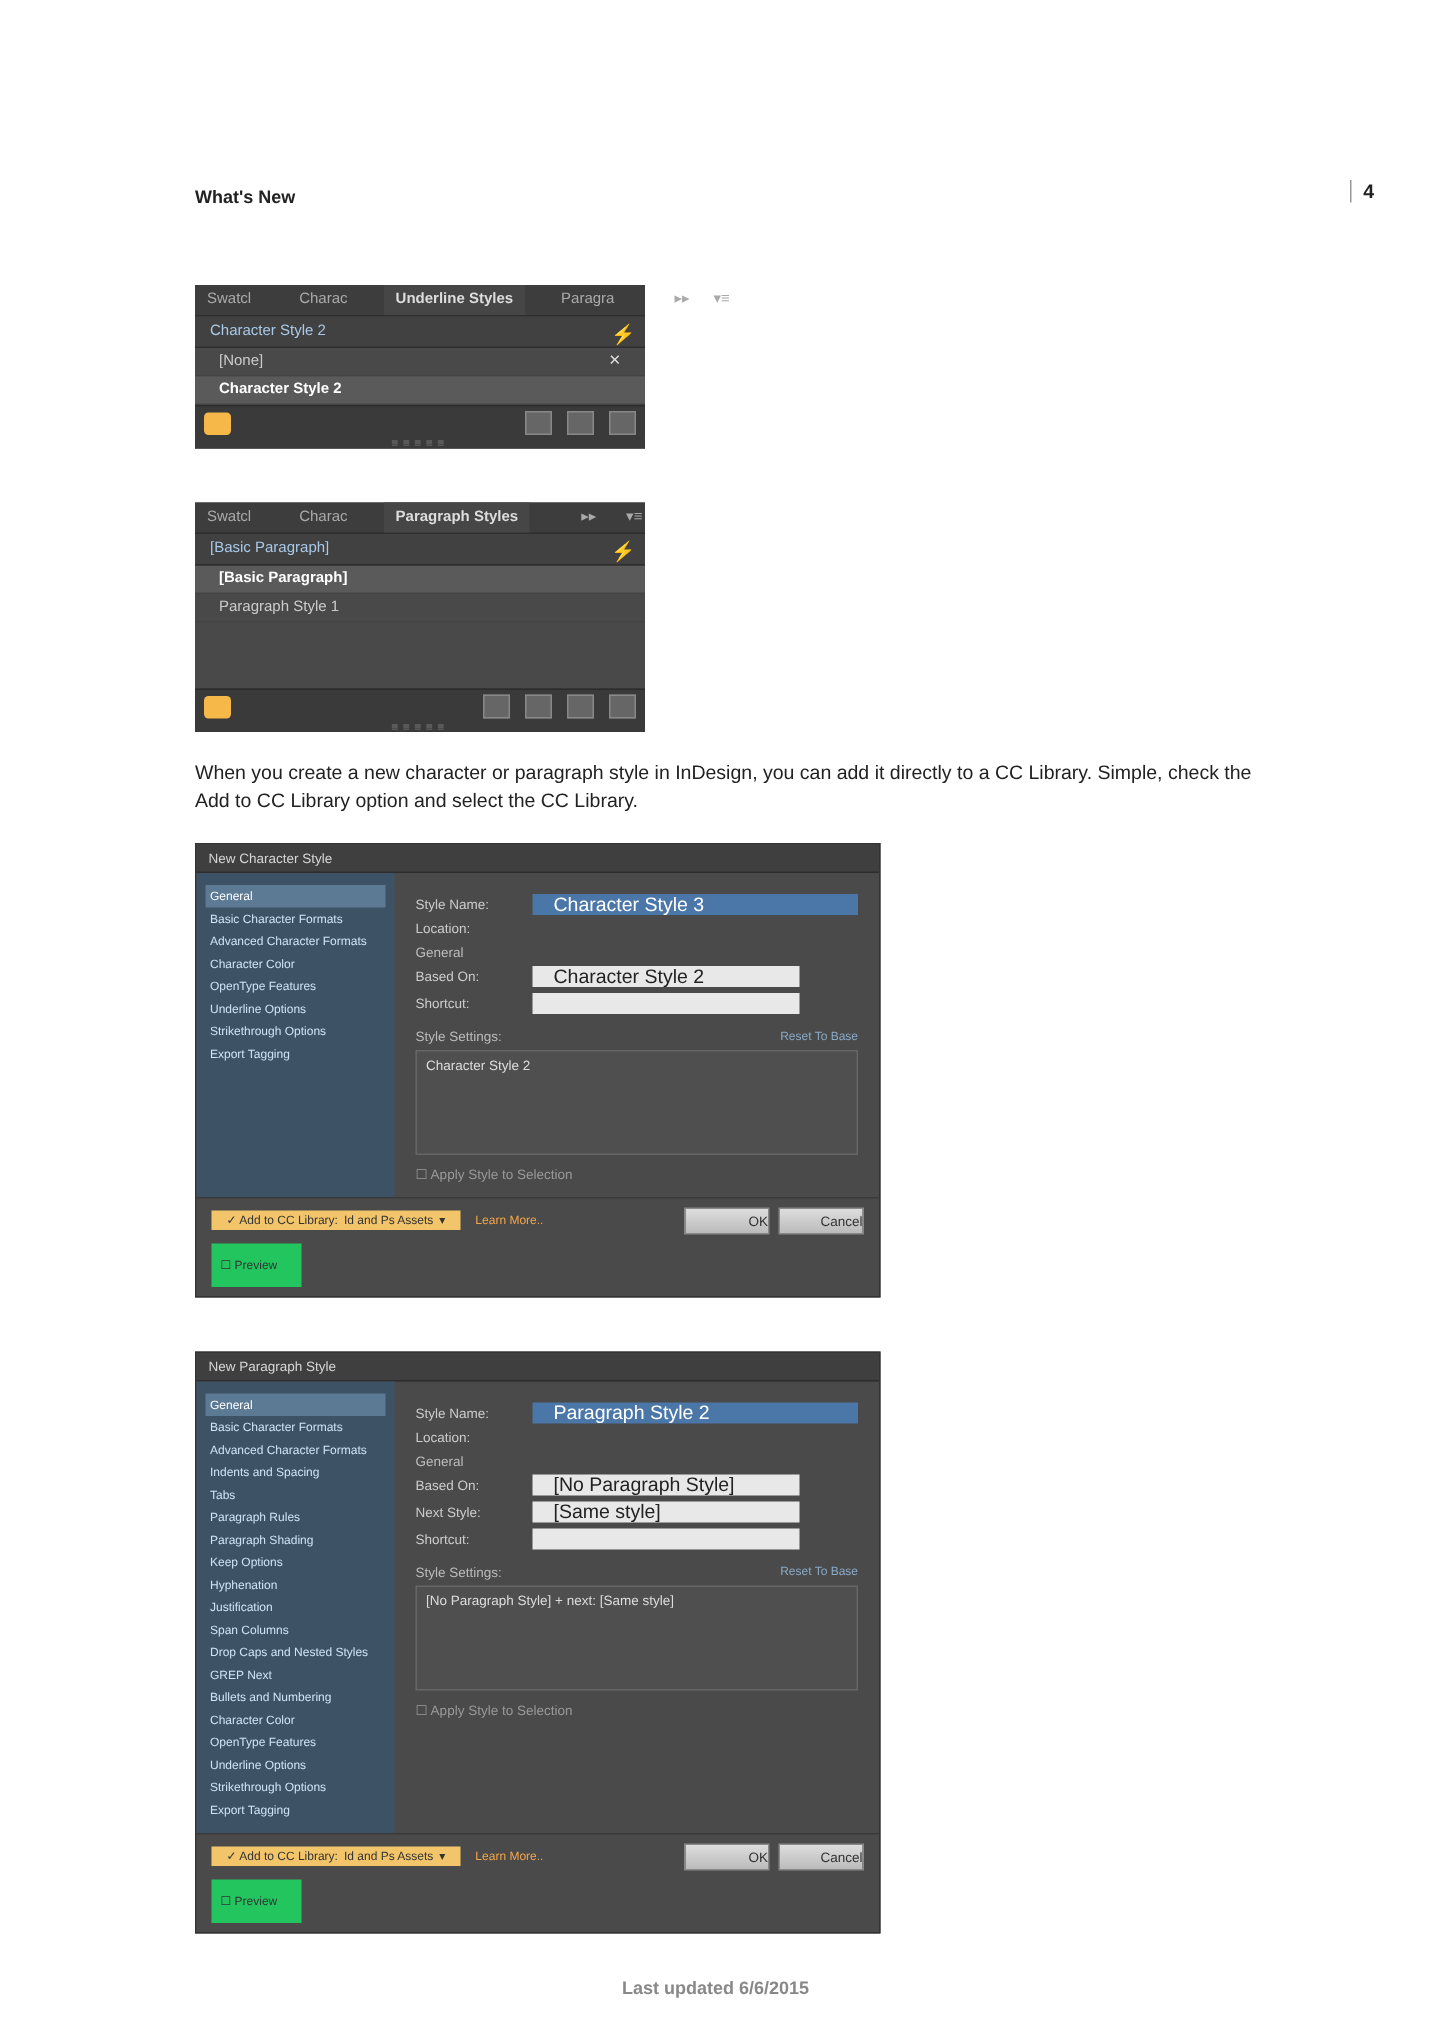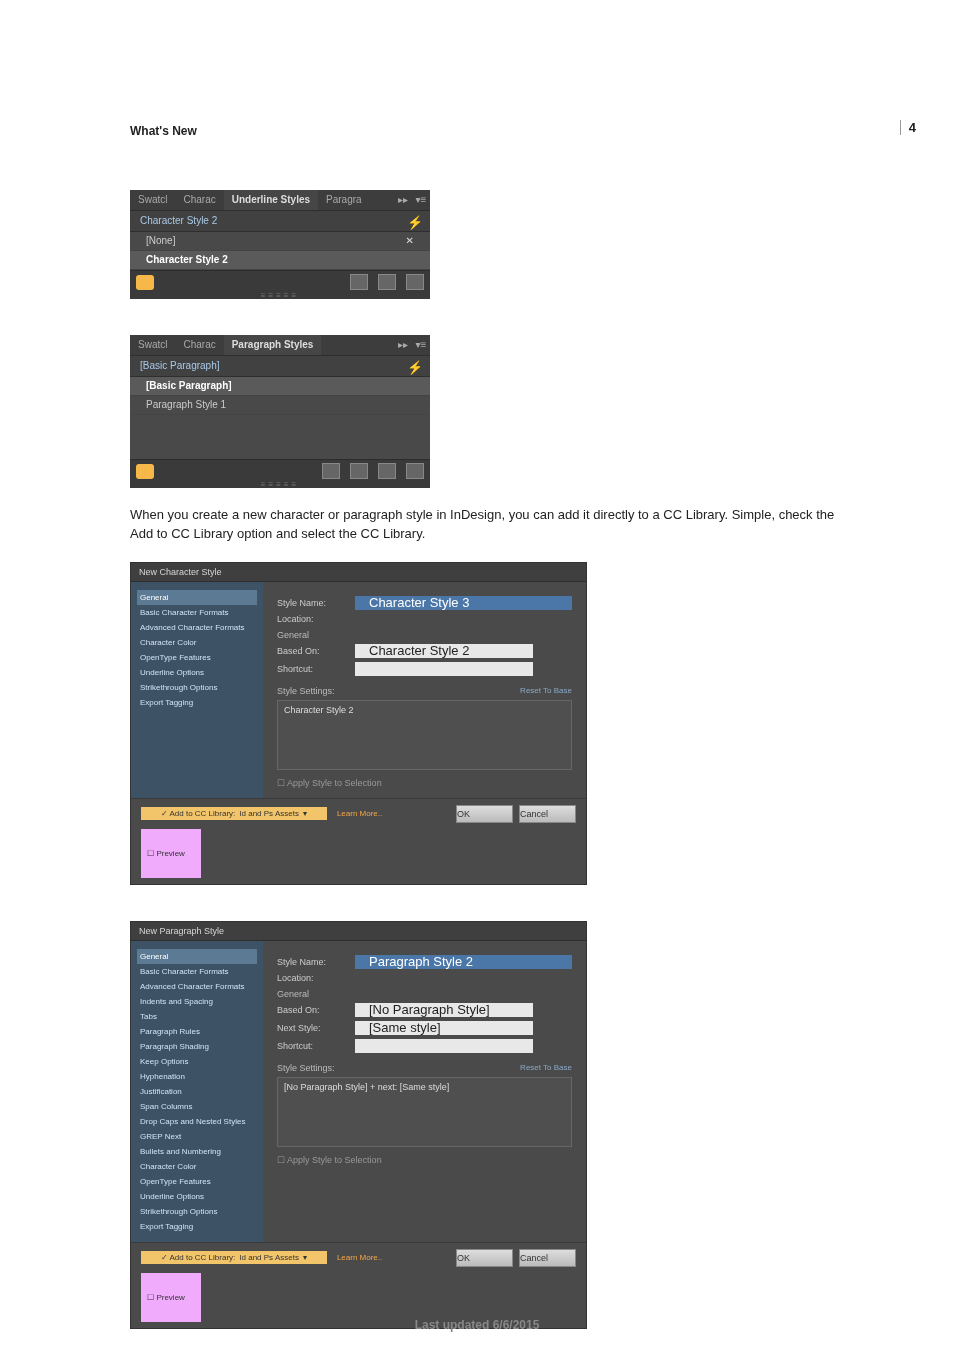--- a/index.html
+++ b/index.html
@@ -5,21 +5,21 @@
   html,body{margin:0;padding:0;background:#fff;font-family:"Segoe UI",Arial,sans-serif;color:#222}
   .page{width:954px;margin:0 auto;position:relative;min-height:1350px}
   .pgno{position:absolute;top:120px;right:38px;font-weight:700;font-size:13px;border-left:1px solid #999;padding-left:8px}
   .section-title{position:absolute;left:130px;top:124px;font-weight:700;font-size:12px}
   .content{position:absolute;left:130px;top:190px;width:720px}
   .body-text{font-size:13px;line-height:1.45;margin:18px 0}
   .footer{position:absolute;left:0;right:0;bottom:18px;text-align:center;color:#888;font-size:12px;font-weight:600}
 
   
   .panel{width:300px;background:#3a3a3a;font-size:10px;color:#ccc;box-shadow:0 0 0 1px #555 inset}
-  .tabrow{display:flex;align-items:center;height:20px;background:#3d3d3d;border-bottom:1px solid #2e2e2e;gap:0}
+  .tabrow{display:flex;align-items:center;height:20px;background:#3d3d3d;border-bottom:1px solid #2e2e2e;gap:16px}
   .tab{padding:0 8px;line-height:20px;color:#aaa;white-space:nowrap}
   .tab.active{background:#464646;color:#ddd;font-weight:600}
   .tabrow .spacer{flex:1}
   .tabicon{width:18px;text-align:center;color:#aaa;line-height:20px}
   .phead{height:20px;line-height:20px;padding:0 10px;background:#414141;color:#a9c9e8;border-bottom:1px solid #2e2e2e;position:relative}
   .phead .bolt{position:absolute;right:6px;top:2px;color:#f7b84a;font-size:13px}
   .plist{background:#494949}
   .pitem{height:18px;line-height:18px;padding:0 16px;color:#ccc;border-bottom:1px solid #444}
   .pitem.sel{background:#5a5a5a;font-weight:700;color:#fff}
   .pitem .xicon{float:right;color:#ddd}
@@ -41,25 +41,25 @@
   .row{display:flex;align-items:center;margin:4px 0}
   .row .lbl{width:70px;margin-right:8px;color:#ccc}
   .field{flex:1;height:14px;background:#e8e8e8;color:#222;padding:0 14px;line-height:14px;font-size:13px}
   .field.sel{background:#4a76a8;color:#fff}
   .field.mid{width:150px;flex:none}
   .hdr{color:#bbb;margin:6px 0 2px}
   .settings-box{height:60px;background:#4f4f4f;border:1px solid #666;margin:4px 0;padding:4px 6px;line-height:11px}
   .reset{color:#8aa9c6;font-size:8px;float:right}
   .chk{color:#999;margin-top:8px}
   .dlg-bottom{display:flex;align-items:center;padding:6px 10px;background:#4a4a4a;border-top:1px solid #3a3a3a}
-  .addlib{background:#f3c56a;color:#333;padding:2px 20px;display:flex;align-items:flex-end;gap:4px;font-size:8px}
+  .addlib{background:#f3c56a;color:#333;padding:2px 10px;display:flex;align-items:flex-end;gap:4px;font-size:8px}
   .learn{color:#f3a64a;margin-left:10px;font-size:8px}
   .dlg-bottom .spacer{flex:1}
-  .btn{width:55px;height:16px;line-height:16px;text-align:left;background:linear-gradient(#ddd,#bbb);color:#333;font-size:9px;border:1px solid #888;margin-left:6px}
-  .preview{background:#f0abfc;color:#333;padding:20px 6px;font-size:8px;width:48px}
+  .btn{width:55px;height:16px;line-height:16px;text-align:right;background:linear-gradient(#ddd,#bbb);color:#333;font-size:9px;border:1px solid #888;margin-left:6px}
+  .preview{background:#22c55e;color:#333;padding:10px 6px;font-size:8px;width:48px}
   .dlg2 .dlg-body{min-height:240px}
 </style>
 </head>
 <body>
 
 <div class="page">
   <div class="pgno">4</div>
   <div class="section-title">What's New</div>
 
   <div class="content">

